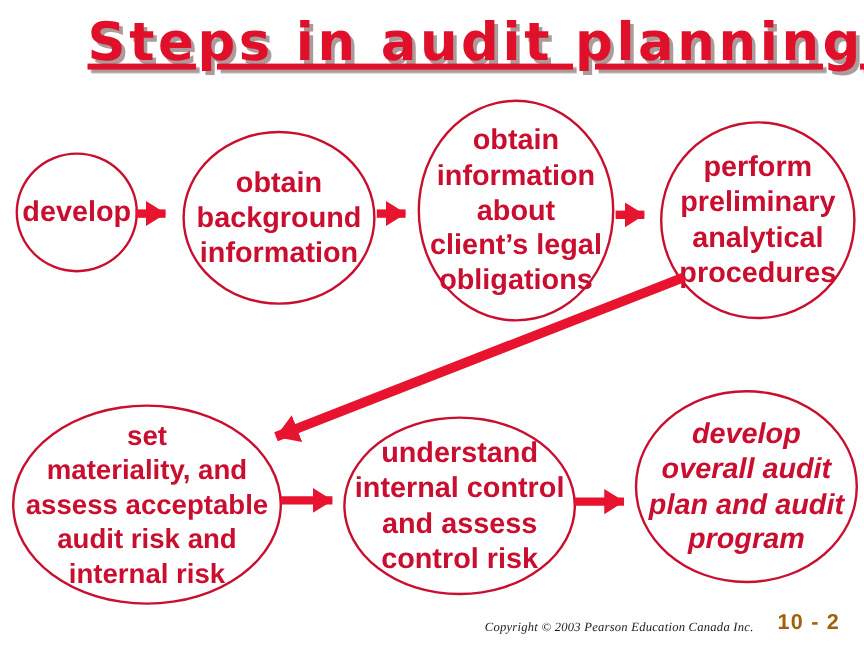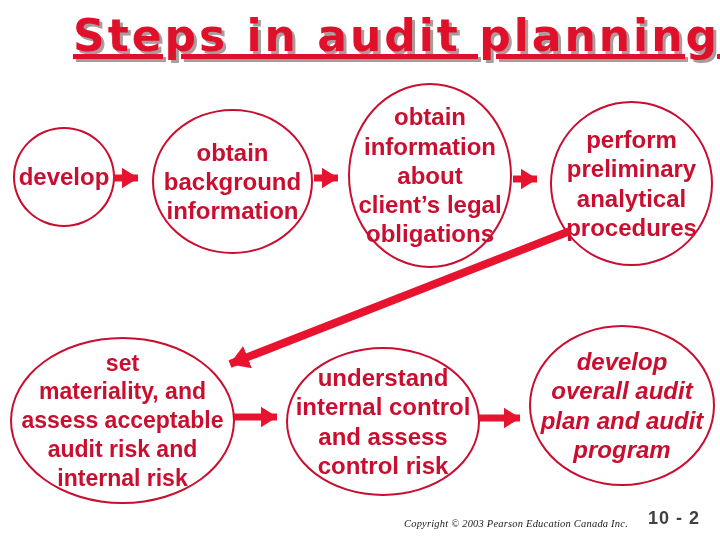--- a/index.html
+++ b/index.html
@@ -76,21 +76,21 @@
     color:#1a1a1a;
     white-space:nowrap;
     letter-spacing:0.2px;
   }
   .page-number{
     position:absolute;
     left:648px;top:508px;
     font-family:"Liberation Sans",sans-serif;
     font-weight:bold;
     font-size:18px;
-    color:#404040;
+    color:#a16207;
     letter-spacing:1px;
     white-space:nowrap;
   }
 </style>
 </head>
 <body>
 
 <div class="slide">
 
   <div class="title">Steps in audit planning</div>

